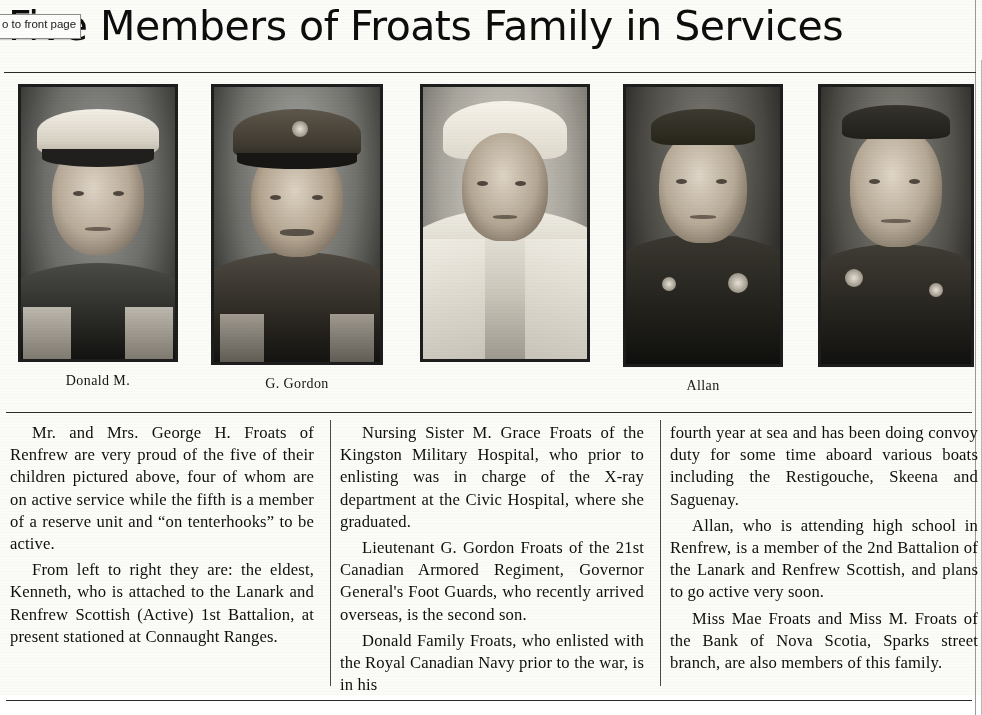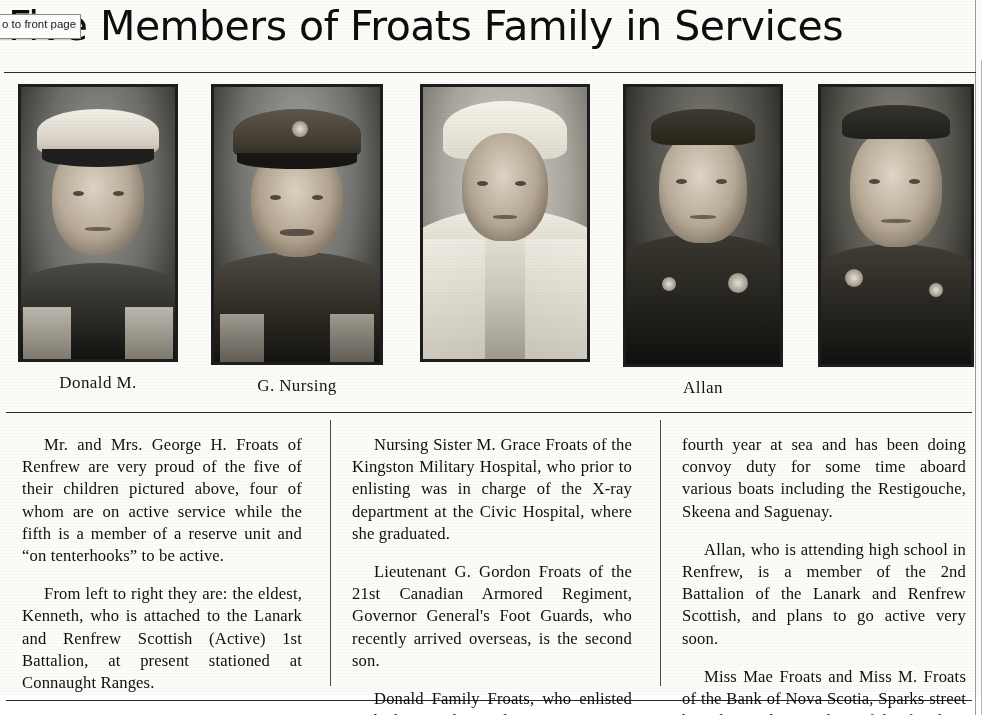--- a/index.html
+++ b/index.html
@@ -115,21 +115,21 @@
     position: relative;
     overflow: hidden;
   }
   .portrait {
     position: absolute;
     inset: 0;
   }
   .caption {
     margin-top: 11px;
     font-family: "Liberation Serif", serif;
-    font-size: 17px;
+    font-size: 14px;
     color: #141414;
     letter-spacing: 0.4px;
   }
 
   
   .p-bg {
     position: absolute;
     inset: 0;
     background: radial-gradient(ellipse at 50% 30%, #8e8e8e 0%, #5c5c5c 45%, #2e2e2e 85%);
     filter: contrast(108%);
@@ -216,21 +216,21 @@
     top: 0;
     width: 312px;
     font-family: "Liberation Serif", serif;
     font-size: 16.6px;
     line-height: 22.2px;
     color: #0f0f0f;
     text-align: justify;
     letter-spacing: 0.15px;
   }
   .col p {
-    margin: 16px;
+    margin: 4px;
     font-family: Liberation Serif, serif;
   }
   .col p.indent {
     text-indent: 22px;
   }
   .col-1 { left: 0; }
   .col-2 { left: 330px; }
   .col-3 { left: 660px; width: 316px; }
 
   .col-div {
@@ -295,21 +295,21 @@
           <div class="p-cap" style="top:22px; width:128px; height:50px; background: linear-gradient(180deg,#5d564b 0%, #3e392f 75%, #2b2722 100%);"></div>
           <div class="p-visor" style="top:66px; width:120px; height:16px; background:#171614;"></div>
           <div class="p-eye" style="left:56px; top:108px;"></div>
           <div class="p-eye" style="left:98px; top:108px;"></div>
           <div class="p-mouth" style="top:142px; width:34px; height:7px; background:#413a33;"></div>
           <div class="p-badge" style="left:78px; top:34px; width:16px; height:16px;"></div>
           <div class="p-collar-l" style="left:6px; height:48px; width:44px; background:linear-gradient(180deg,#b4aea3 0%, #6e6a61 100%);"></div>
           <div class="p-collar-r" style="right:6px; height:48px; width:44px; background:linear-gradient(180deg,#b4aea3 0%, #6e6a61 100%);"></div>
         </div>
       </div>
-      <div class="caption">G. Nursing</div>
+      <div class="caption">G. Gordon</div>
     </div>
 
     <div class="photo-cell" style="left:410px; width:170px;">
       <div class="photo-frame" style="height:272px;">
         <div class="portrait">
           <div class="p-bg" style="background: radial-gradient(ellipse at 50% 35%, #cfcdc6 0%, #a5a29a 55%, #6a6862 95%);"></div>
           <div class="p-shoulders" style="width:250px; height:150px; background:linear-gradient(180deg,#efece3 0%, #cbc7bb 55%, #9e9a8f 100%);"></div>
           <div class="p-cap" style="top:14px; width:124px; height:58px; background:linear-gradient(180deg,#f6f3ea 0%, #ded9cc 100%);"></div>
           <div class="p-head" style="top:46px; width:86px; height:108px; background: radial-gradient(ellipse at 48% 40%, #ded4c5 0%, #b3a693 54%, #74685a 86%, #3c362e 100%);"></div>
           <div class="p-eye" style="left:54px; top:94px;"></div>

